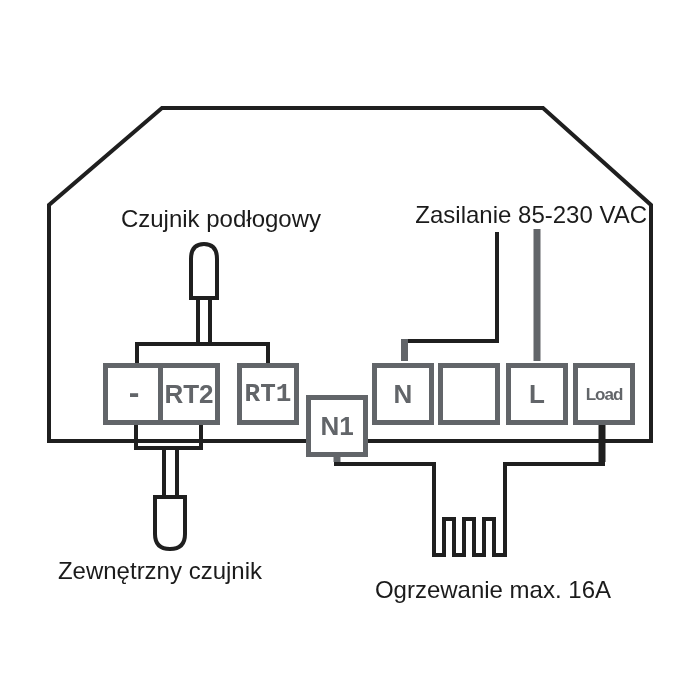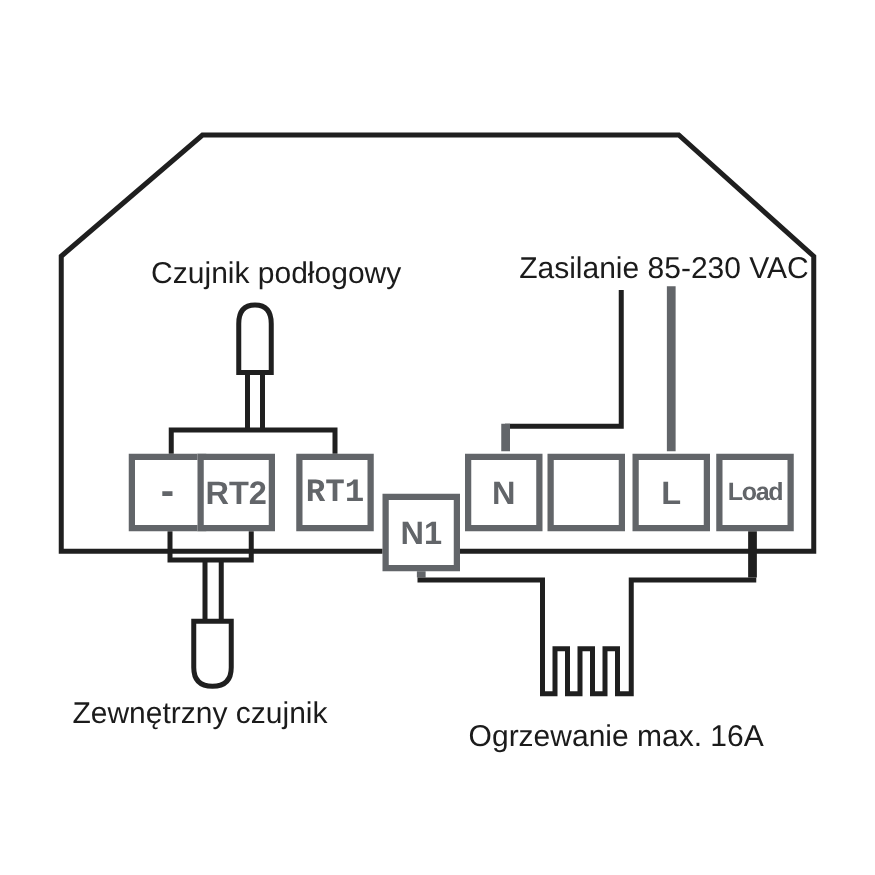--- a/index.html
+++ b/index.html
@@ -32,21 +32,21 @@
     background:#ffffff;
     display:flex;align-items:center;justify-content:center;
     color:var(--terminal);
     font-weight:bold;
     font-size:26px;
     line-height:1;
   }
   .t1{left:103px;} .t2{left:158px;} .t3{left:237px;font-family:Liberation Mono, monospace;} .t4{left:306px;margin-top:32px;}
   .t5{left:372px;} .t6{left:438px;} .t7{left:506px;} .t8{left:573px;}
   .t-minus{font-size:32px;padding-bottom:4px;}
-  .t-load{font-size:20px;letter-spacing:-1px;}
+  .t-load{font-size:17px;letter-spacing:-1px;}
 
   .diagram-label{
     position:absolute;
     color:var(--text);
     font-size:24px;
     line-height:26px;
     text-align:right;
     white-space:nowrap;
   }
   #floor-sensor-label{left:101px;top:206px;width:220px;}

